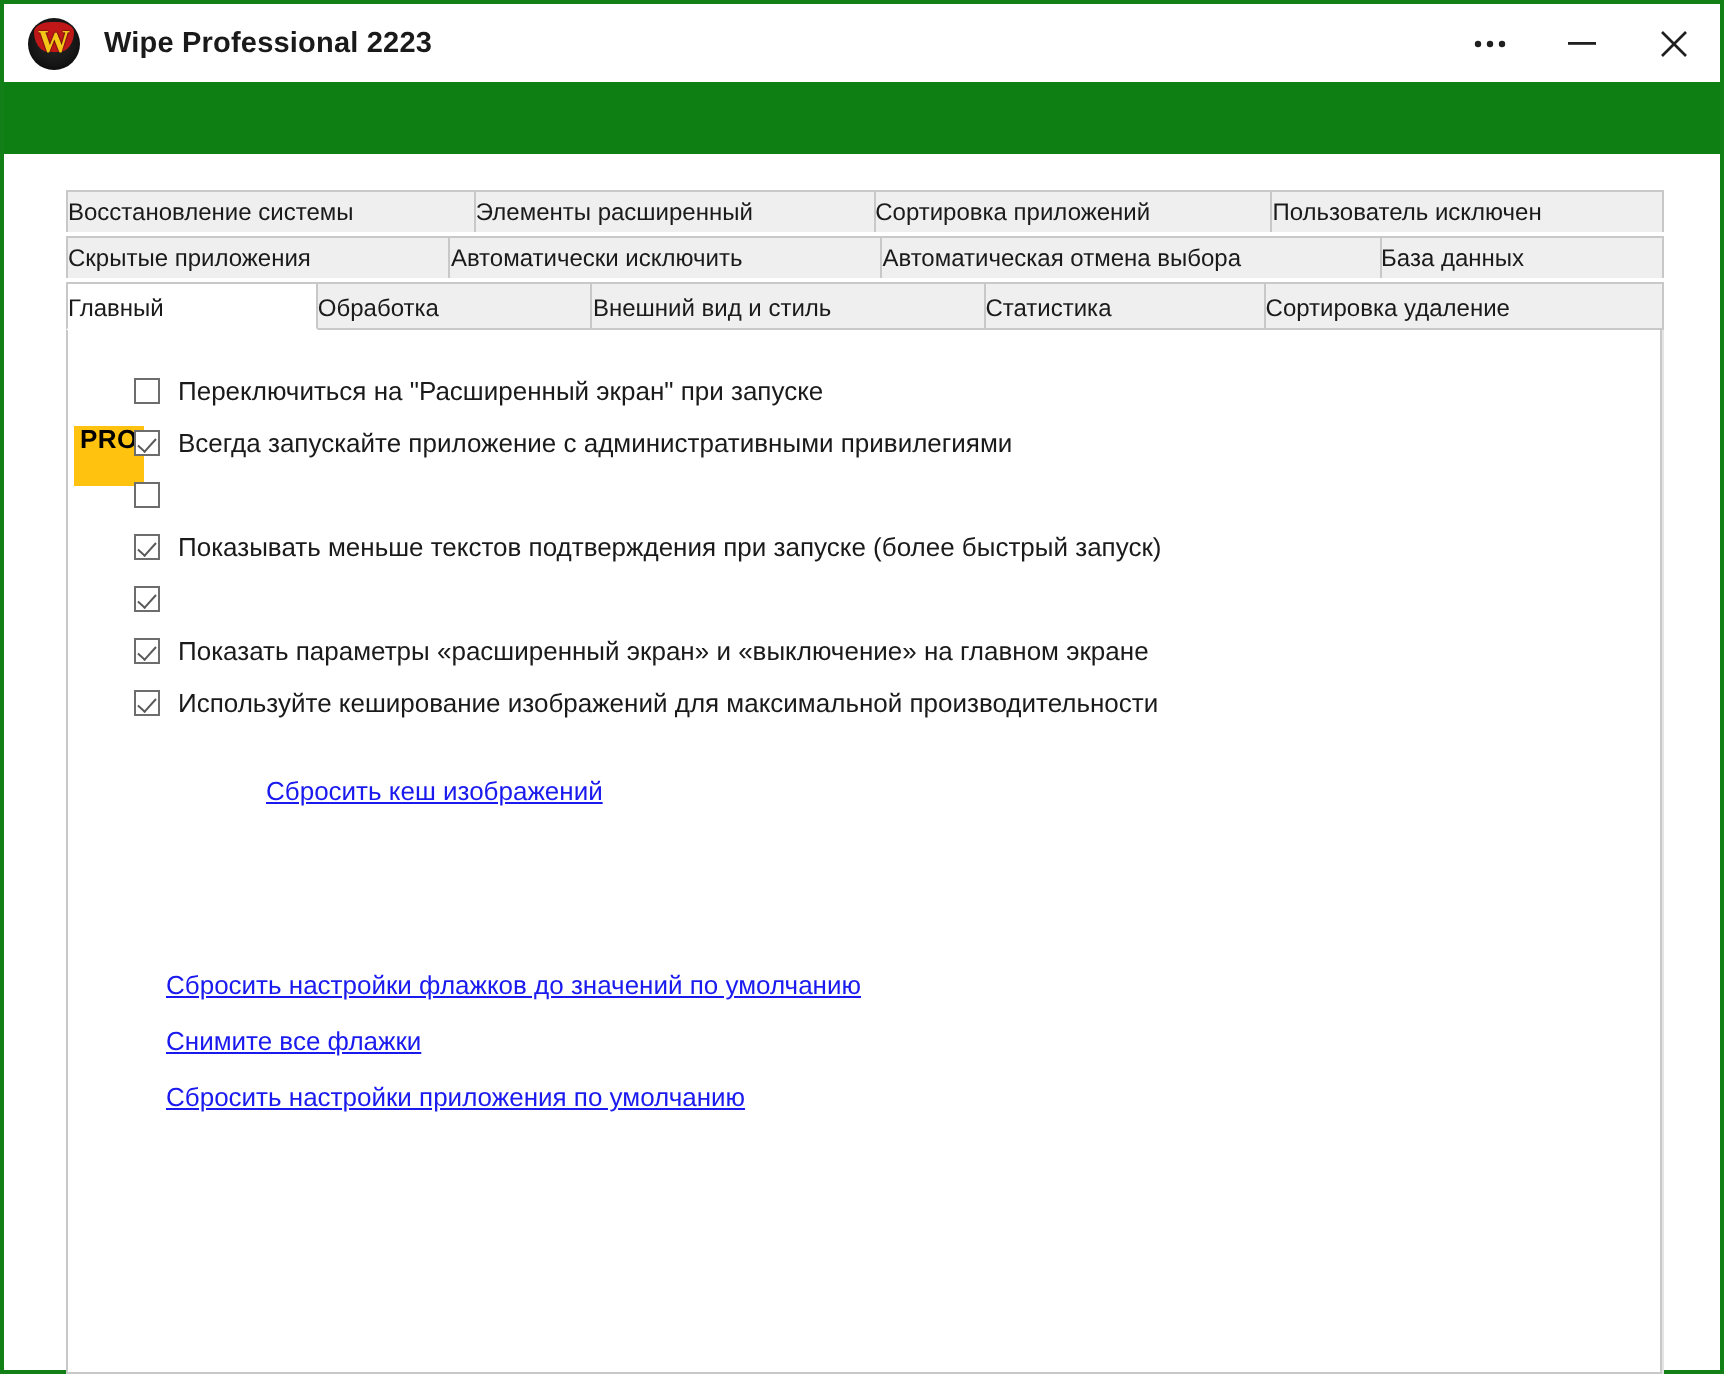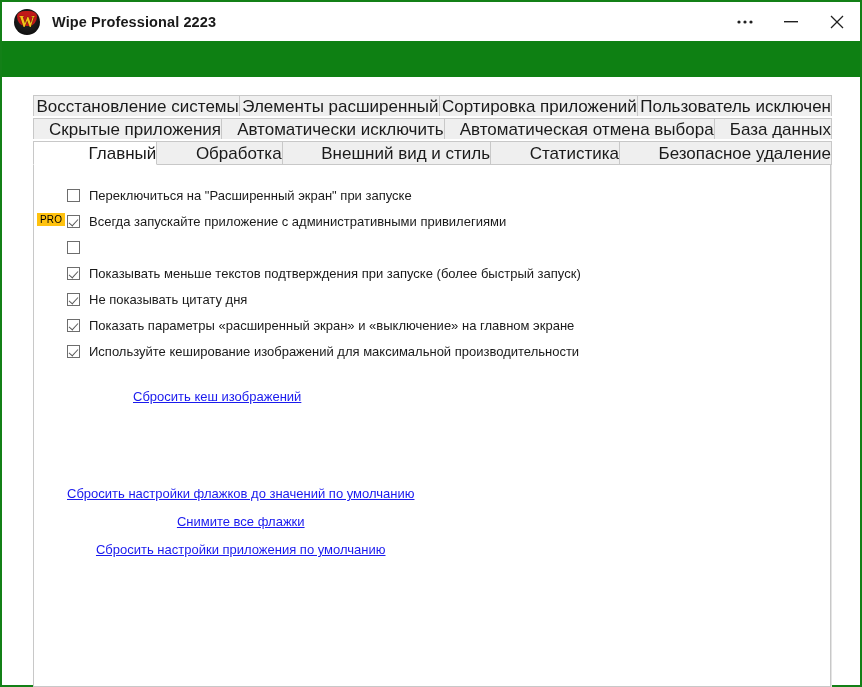--- a/index.html
+++ b/index.html
@@ -117,41 +117,40 @@
     width: 798px;
   }
   .tab-row {
     display: flex;
     width: 100%;
   }
   .tab {
     flex: 1 1 auto;
     height: 21px;
     line-height: 21px;
-    text-align: right;
-    font-size: 17px;
+    text-align: left;
+    font-size: 12px;
     color: #1a1a1a;
     background: #efefef;
     border: 1px solid #c8c8c8;
     border-bottom: none;
     box-sizing: border-box;
     margin-right: -1px;
     white-space: nowrap;
     overflow: hidden;
   }
   .tab-row.row-2 { margin-top: 2px; }
   .tab-row.row-3 { margin-top: 2px; }
   .tab-row.row-3 .tab { height: 24px; line-height: 24px; }
   .tab.active {
     background: #ffffff;
     border-bottom: 1px solid #ffffff;
     position: relative;
     z-index: 5;
     margin-bottom: -1px;
-    padding-left: 16px;
   }
 
   
   #content-panel {
     position: absolute;
     left: 31px;
     top: 87px;
     width: 798px;
     height: 523px;
     box-sizing: border-box;
@@ -175,24 +174,24 @@
     margin-bottom: 0px;
     position: relative;
   }
   .cb-row + .cb-row { margin-top: 1px; }
   .pro-badge {
     position: absolute;
     left: -30px;
     top: 4px;
     background: #ffc20e;
     color: #000000;
-    font-size: 10px;
-    font-weight: normal;
+    font-size: 13px;
+    font-weight: bold;
     letter-spacing: 0.2px;
-    padding: 1px 3px 1px 3px;
+    padding: 1px 3px 18px 3px;
     line-height: 11px;
     font-family: "Liberation Sans", sans-serif;
   }
   .checkbox {
     width: 13px;
     height: 13px;
     box-sizing: border-box;
     border: 1px solid #6d6d6d;
     background: #ffffff;
     flex: 0 0 13px;
@@ -225,23 +224,22 @@
     cursor: pointer;
   }
   #cache-link-row {
     position: absolute;
     left: 62px;
     top: 222px;
     margin-left: 37px;
   }
   #bottom-links {
     position: absolute;
-    left: 33px;
+    left: 49px;
     top: 319px;
-    text-align: center;
   }
   #bottom-links .link-line { margin-bottom: 10px; }
   #bottom-links .link-line:last-child { margin-bottom: 16px; }
 </style>
 </head>
 <body>
 
 <div id="app-window">
 
   <div id="titlebar">
@@ -288,21 +286,21 @@
         <div class="tab">Скрытые приложения</div>
         <div class="tab">Автоматически исключить</div>
         <div class="tab">Автоматическая отмена выбора</div>
         <div class="tab">База данных</div>
       </div>
       <div class="tab-row row-3">
         <div class="tab active">Главный</div>
         <div class="tab">Обработка</div>
         <div class="tab">Внешний вид и стиль</div>
         <div class="tab">Статистика</div>
-        <div class="tab">Безопасное удаление</div>
+        <div class="tab">Сортировка удаление</div>
       </div>
     </div>
 
     <div id="content-panel">
 
       <div id="checkbox-list">
 
         <div class="cb-row">
           <div class="checkbox"></div>
           <div class="cb-label">Переключиться на "Расширенный экран" при запуске</div>
@@ -319,21 +317,20 @@
         </div>
 
         <div class="cb-row">
           <div class="checkbox checked"></div>
           <div class="cb-label">Показывать меньше текстов подтверждения при запуске (более быстрый запуск)</div>
         </div>
 
 
         <div class="cb-row">
           <div class="checkbox checked"></div>
-          <div class="cb-label">Не показывать цитату дня</div>
         </div>
 
         <div class="cb-row">
           <div class="checkbox checked"></div>
           <div class="cb-label">Показать параметры «расширенный экран» и «выключение» на главном экране</div>
         </div>
 
         <div class="cb-row">
           <div class="checkbox checked"></div>
           <div class="cb-label">Используйте кеширование изображений для максимальной производительности</div>

